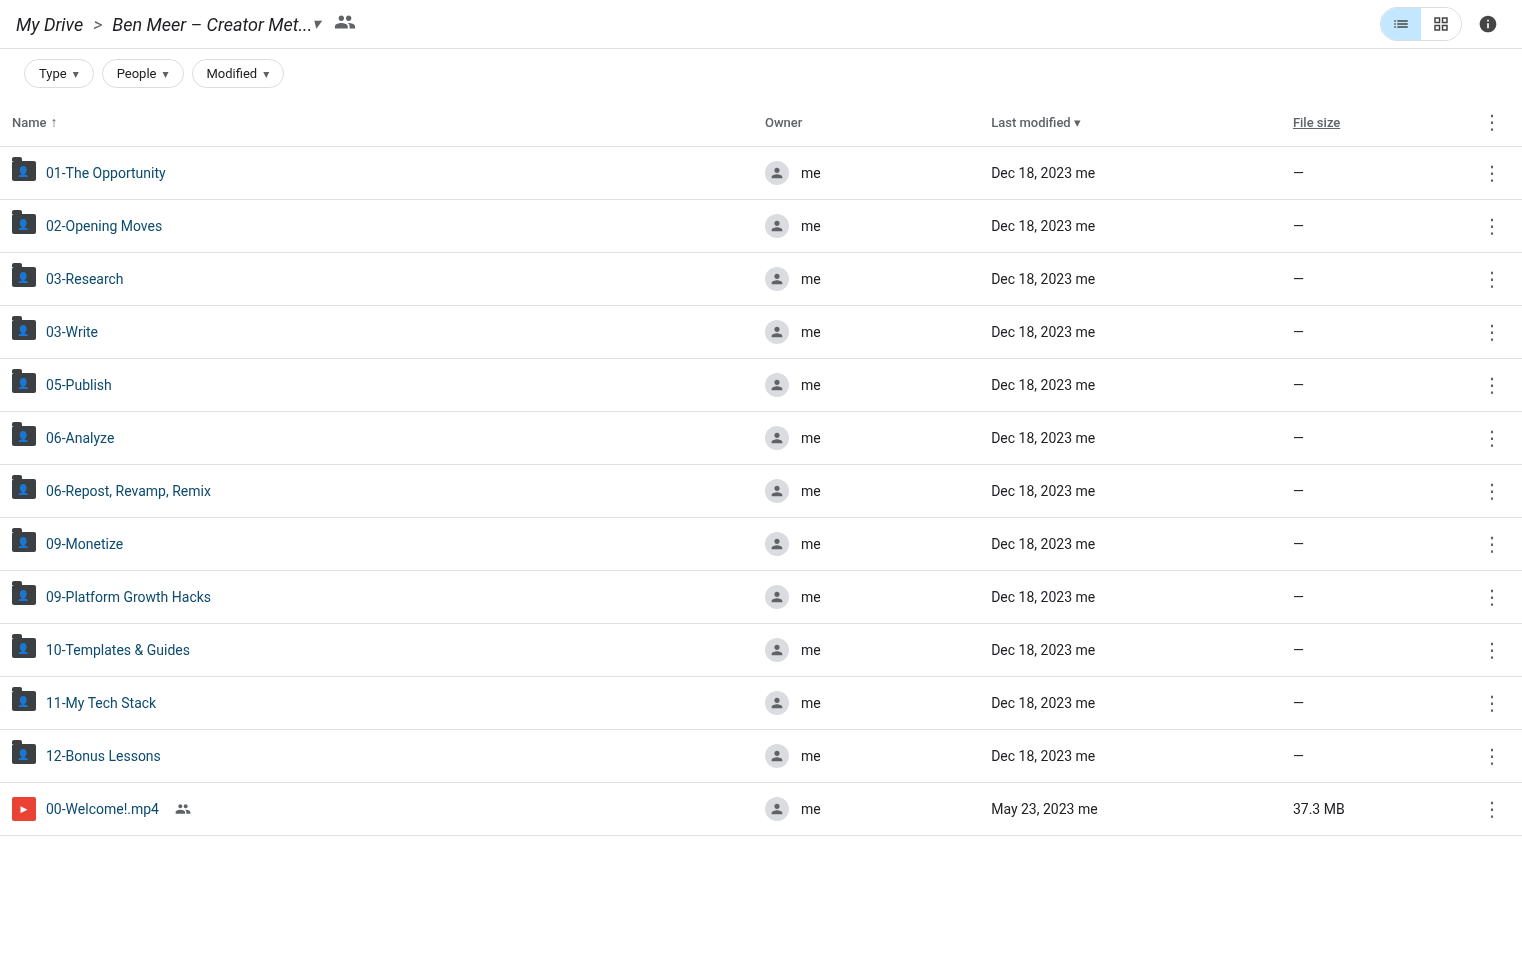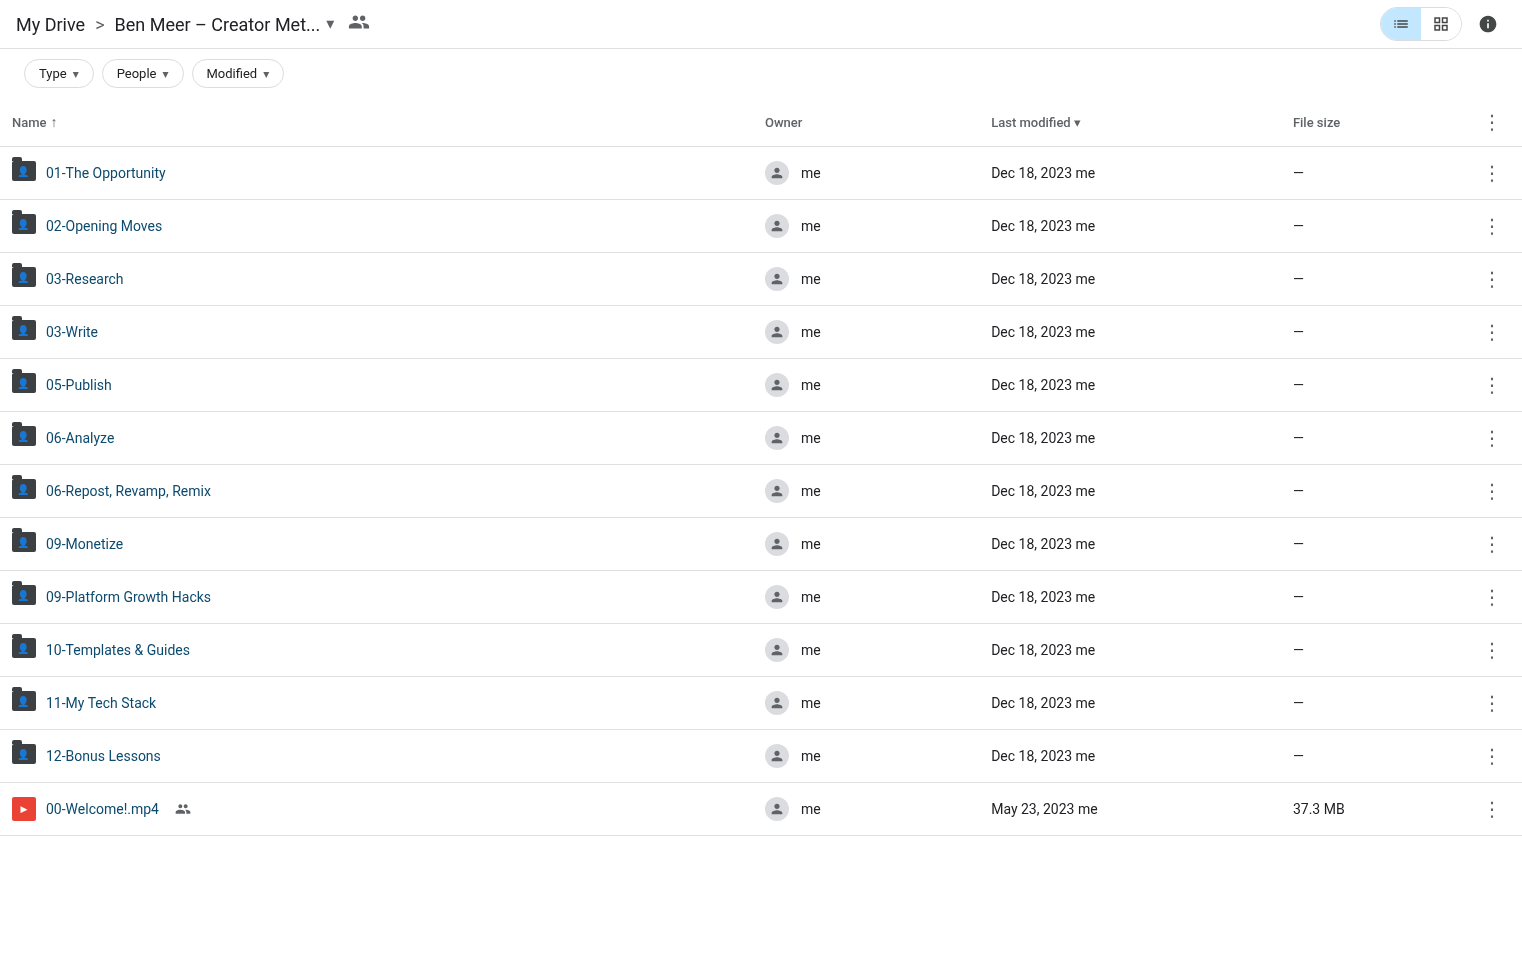--- a/index.html
+++ b/index.html
@@ -11,36 +11,36 @@
     }
 
     
     .header {
       display: flex;
       align-items: center;
       justify-content: space-between;
       padding: 24px 16px;
       height: 32px;
       border-bottom: 1px solid #e0e0e0;
+      font-style: italic;
     }
     .header-left {
       display: flex;
       align-items: center;
       gap: 6px;
       font-size: 18px;
       color: #202124;
     }
     .breadcrumb-separator {
       color: #5f6368;
       font-size: 18px;
       margin: 0 4px;
     }
     .breadcrumb-current {
       display: flex;
-      gap: 6px;
       cursor: pointer;
     }
     .breadcrumb-current .chevron-down {
       font-size: 16px;
       color: #5f6368;
     }
     .shared-icon {
       color: #5f6368;
       font-size: 20px;
       margin-left: 8px;
@@ -129,21 +129,21 @@
       text-align: left;
       font-size: 13px;
       font-weight: 500;
       color: #5f6368;
       white-space: nowrap;
       margin-left: 30px;
     }
     .col-name { width: 50%; }
     .col-owner { width: 15%; }
     .col-modified { width: 20%; }
-    .col-size { width: 12%; }
+    .col-size { width: 12%; text-decoration: underline; }
     .col-actions { width: 3%; text-align: right; }
 
     .th-name-inner {
       display: flex;
       align-items: center;
       gap: 4px;
     }
     .sort-arrow {
       font-size: 14px;
       color: #5f6368;

